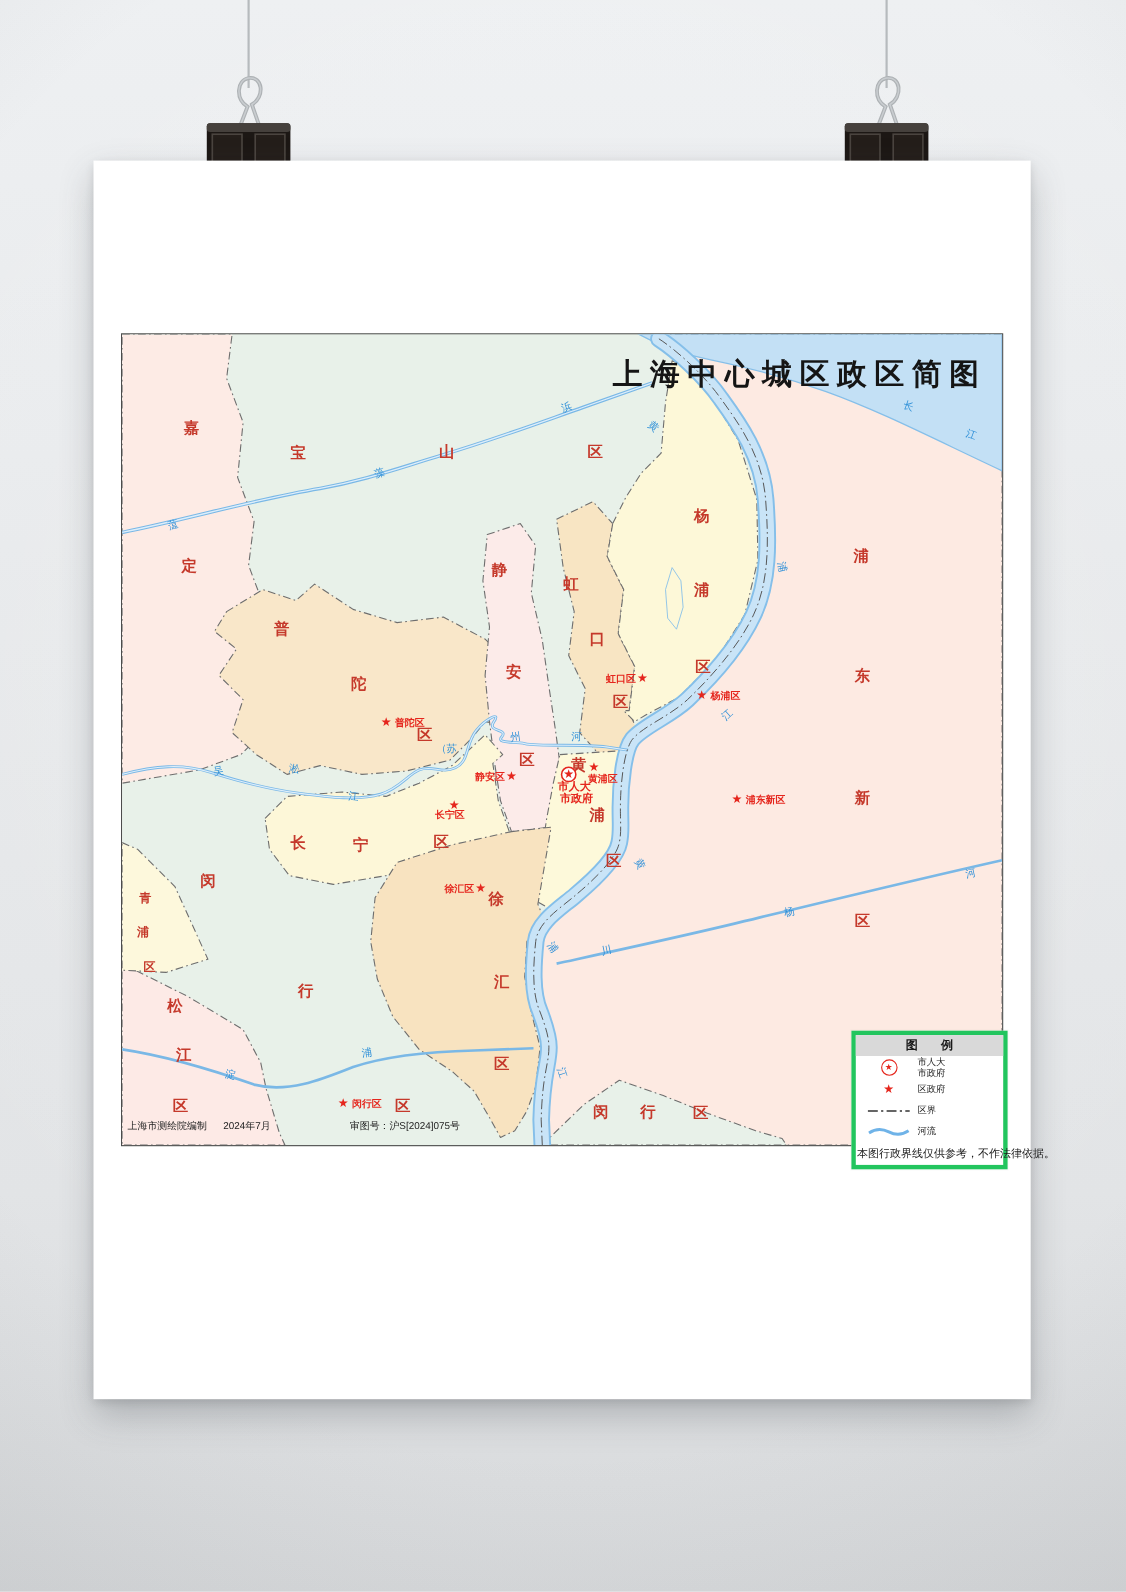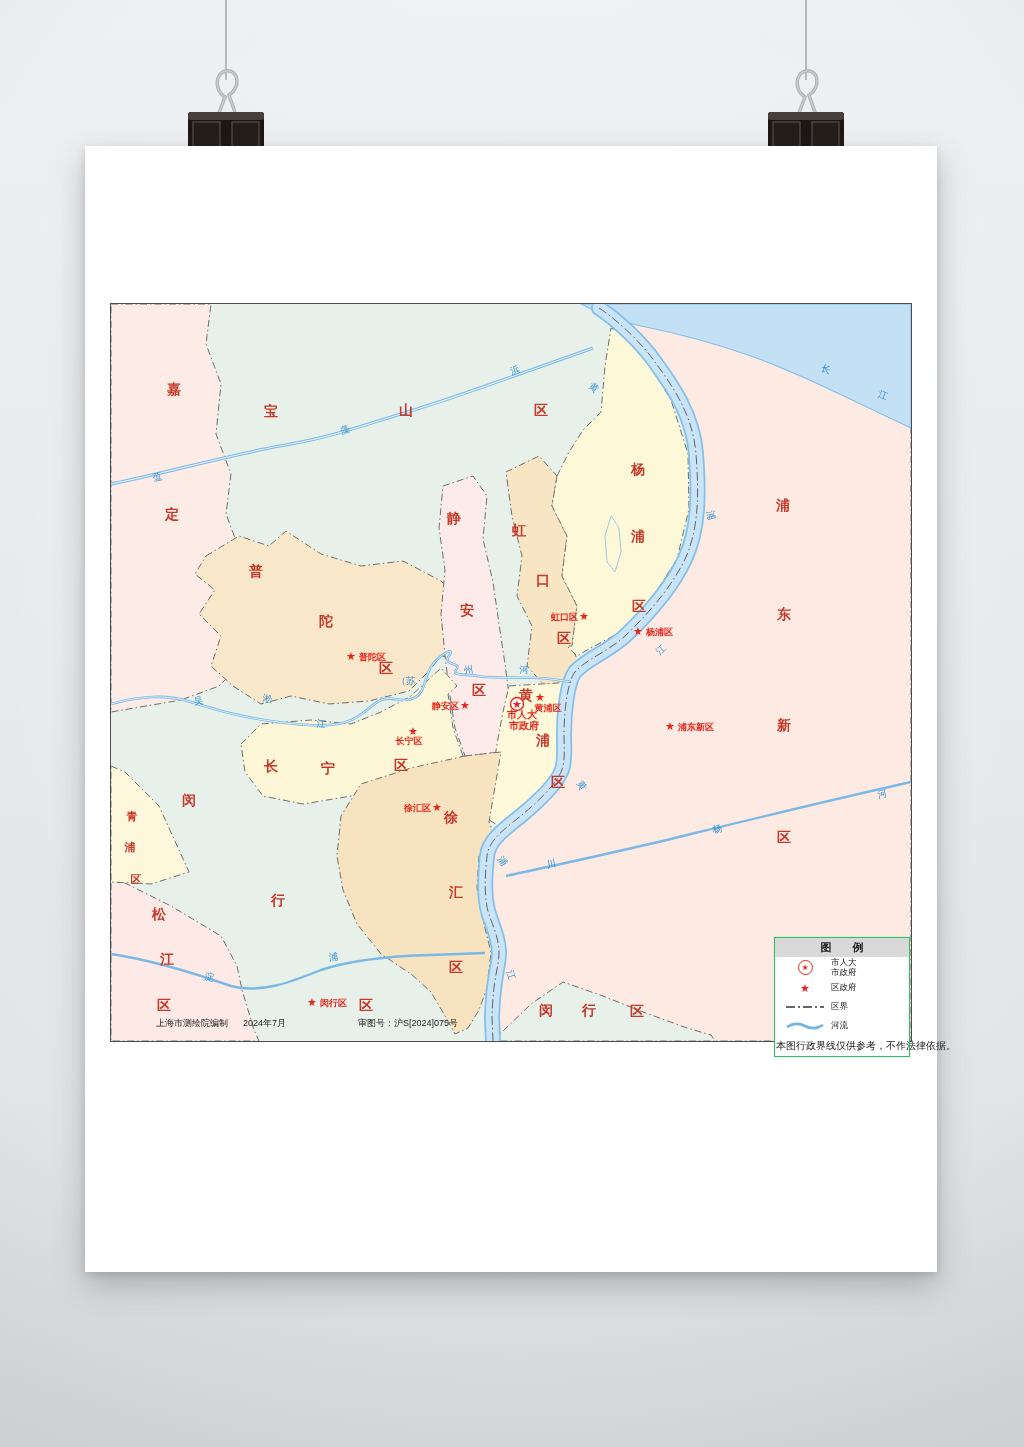--- a/index.html
+++ b/index.html
@@ -23,32 +23,32 @@
     border:1.5px solid #4c4c4c;background:#e8f1e9;box-sizing:content-box;
   }
   .map svg.base{position:absolute;left:0;top:0;width:800px;height:737px;}
   .map-title{
     position:absolute;top:18px;right:14px;z-index:5;
     font-family:"Liberation Serif","DejaVu Serif",serif;
     font-size:27px;font-weight:bold;color:#151515;letter-spacing:7px;white-space:nowrap;
   }
   .legend{
     position:absolute;left:663px;top:633px;width:134px;z-index:6;
-    background:#ffffff;border:1px solid #22c55e;box-shadow:0 0 0 1px rgba(0,0,0,.03);
+    background:#ffffff;border:4px solid #22c55e;box-shadow:0 0 0 1px rgba(0,0,0,.03);
   }
   .legend-header{background:#d9d9d9;text-align:center;font-size:11px;font-weight:bold;
     color:#1a1a1a;letter-spacing:9px;padding:2px 0 2px 9px;}
   .legend-row{display:flex;align-items:center;min-height:17px;padding:1px 4px;}
   .legend-sym{width:52px;display:flex;justify-content:center;align-items:center;flex:0 0 52px;}
   .legend-lab{font-size:8.5px;color:#222;line-height:1.15;}
   .emblem{width:13px;height:13px;border:1.3px solid #e5261d;border-radius:50%;
     display:flex;align-items:center;justify-content:center;color:#e5261d;font-size:8px;line-height:1;}
   .star-sym{color:#e5261d;font-size:11px;line-height:1;}
   .legend-note{font-size:10px;color:#1a1a1a;text-align:center;padding:3px 1px 3px 1px;white-space:nowrap;}
-  .credits{position:absolute;left:5px;top:713px;z-index:6;font-size:9px;color:#222;white-space:nowrap;margin-left:40px;}
+  .credits{position:absolute;left:5px;top:713px;z-index:6;font-size:9px;color:#222;white-space:nowrap;}
   .credits .date{margin-left:15px;}
   .credits .approval{margin-left:72px;}
   text{font-family:"Liberation Serif","DejaVu Serif",serif;}
   .t-district{fill:#c5392b;font-size:14px;font-weight:bold;}
   .t-district.small{font-size:11px;}
   .t-river{fill:#2f90d8;font-size:9.5px;}
   .t-marker{fill:#e5261d;font-size:9px;font-weight:bold;font-family:"Liberation Sans","DejaVu Sans",sans-serif;}
   .t-star{fill:#e5261d;font-size:11px;}
   .t-gov{fill:#e5261d;font-size:10px;font-weight:bold;font-family:"Liberation Sans","DejaVu Sans",sans-serif;}
 </style>
@@ -220,20 +220,21 @@
             <text x="209" y="702" class="t-marker" text-anchor="start">闵行区</text>
             <text x="559" y="426" class="t-star" text-anchor="middle">★</text>
             <text x="567" y="426" class="t-marker" text-anchor="start">浦东新区</text>
             <circle cx="406" cy="400" r="6.5" fill="#ffffff" stroke="#e5261d" stroke-width="1.4"></circle>
             <text x="406" y="403.5" class="t-star" text-anchor="middle">★</text>
             <text x="411" y="414" class="t-gov" text-anchor="middle">市人大</text>
             <text x="413" y="425" class="t-gov" text-anchor="middle">市政府</text>
           </g>
       </svg>
 
+      <div class="map-title">上海中心城区政区简图</div>
 
       <div class="legend">
         <div class="legend-header">图 例</div>
         <div class="legend-row">
           <span class="legend-sym">
               <span class="emblem">★</span>
             </span>
           <span class="legend-lab">
             <div>市人大</div>
             <div>市政府</div>

